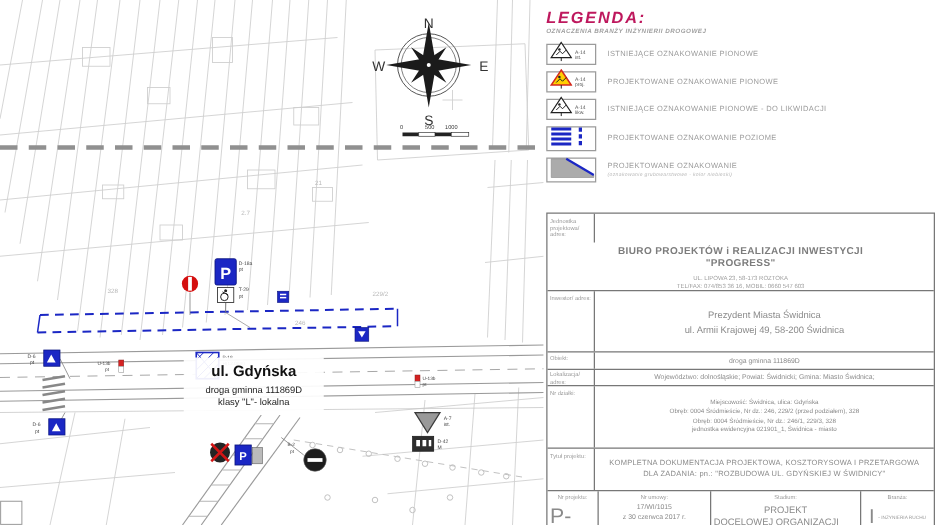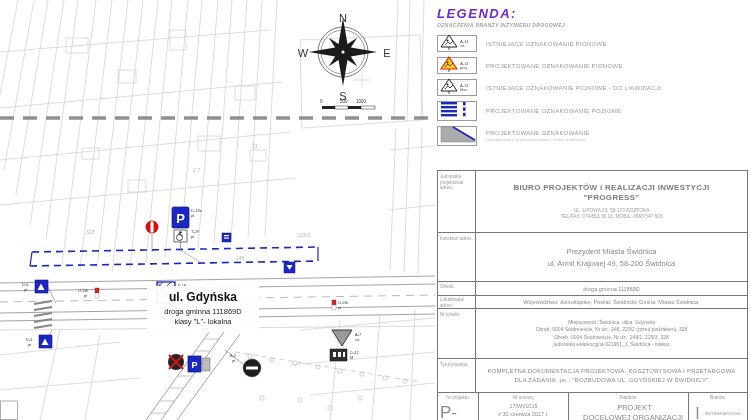--- a/index.html
+++ b/index.html
@@ -3,21 +3,21 @@
 <meta charset="utf-8">
 <style>
   html,body{margin:0;padding:0;background:#ffffff;}
   #page{position:relative;width:751px;height:420px;overflow:hidden;background:#fff;
         font-family:"Liberation Sans",sans-serif;}
   #map{position:absolute;left:0;top:0;width:435px;height:420px;}
   #map svg{font-family:"Liberation Sans",sans-serif;}
   
   #panel{position:absolute;left:435px;top:0;width:316px;height:420px;background:#fff;}
   #legend{position:absolute;left:2px;top:6px;width:310px;}
-  .legend-title{font-size:13px;font-style:italic;color:#6d28d9;letter-spacing:1.5px;font-weight:bold;}
+  .legend-title{font-size:13px;font-style:italic;color:#be185d;letter-spacing:1.5px;font-weight:bold;}
   .legend-sub{font-size:5px;font-style:italic;font-weight:bold;color:#a0a0a0;letter-spacing:.4px;margin-top:1px;}
   .legend-list{margin-top:7px;display:flex;flex-direction:column;gap:5px;}
   .legend-row{display:flex;align-items:center;}
   .legend-box{width:40px;height:17px;border:1px solid #9b9b9b;background:#fff;display:flex;
               align-items:center;justify-content:flex-start;padding:1px 2px;box-sizing:border-box;gap:2px;}
   .legend-box.tall{height:20px;}
   .legend-tag{display:flex;flex-direction:column;line-height:4px;}
   .legend-tag span{font-size:4px;color:#555;}
   .legend-label{font-size:6px;color:#9b9b9b;letter-spacing:.3px;padding-left:9px;}
   .legend-sublabel{font-size:4px;font-style:italic;color:#b8b8b8;margin-top:1px;}
@@ -37,21 +37,21 @@
   .tb-val{font-size:5.5px;}
   .tb-lines{font-size:5px;line-height:7.4px;}
   .tb-title-line{font-size:6px;line-height:9px;letter-spacing:.2px;}
   .tb-cols{display:flex;}
   .tb-col{border-right:1px solid #777;display:flex;flex-direction:column;align-items:center;
           padding:2px 2px;box-sizing:border-box;color:#8a8a8a;}
   .tb-col:last-child{border-right:none;}
   .tb-col-h{font-size:4.6px;color:#9a9a9a;margin-bottom:3px;}
   .tb-big{font-size:17px;line-height:20px;color:#8a8a8a;}
   .tb-small2{font-size:5.5px;line-height:7.5px;}
-  .tb-stadium{font-size:7.5px;line-height:9.5px;margin-left:12px;}
+  .tb-stadium{font-size:7.5px;line-height:9.5px;}
   .tb-branza{display:flex;align-items:center;gap:3px;margin-top:3px;}
   .tb-branza-i{font-size:16px;color:#8a8a8a;line-height:16px;}
   .tb-branza-s{font-size:3.8px;color:#9a9a9a;}
 </style>
 </head>
 <body>
 
 <div id="page">
 
   <div id="map">
@@ -401,21 +401,21 @@
             <div>PROJEKTOWANE OZNAKOWANIE</div>
             <div class="legend-sublabel">(oznakowanie grubowarstwowe - kolor niebieski)</div>
           </div>
         </div>
 
       </div>
     </div>
 
     <div id="titleblock">
 
-      <div class="tb-row" style="height:61px;">
+      <div class="tb-row" style="height:61px;flex-direction:column;">
         <div class="tb-label">Jednostka projektowa/ adres:</div>
         <div class="tb-content">
           <div class="tb-firm">BIURO PROJEKTÓW i REALIZACJI INWESTYCJI</div>
           <div class="tb-firm">"PROGRESS"</div>
           <div class="tb-addr">
             <div>UL. LIPOWA 23, 58-173 ROZTOKA</div>
             <div>TEL/FAX: 074/853 36 16, MOBIL: 0660 547 603</div>
           </div>
         </div>
       </div>

